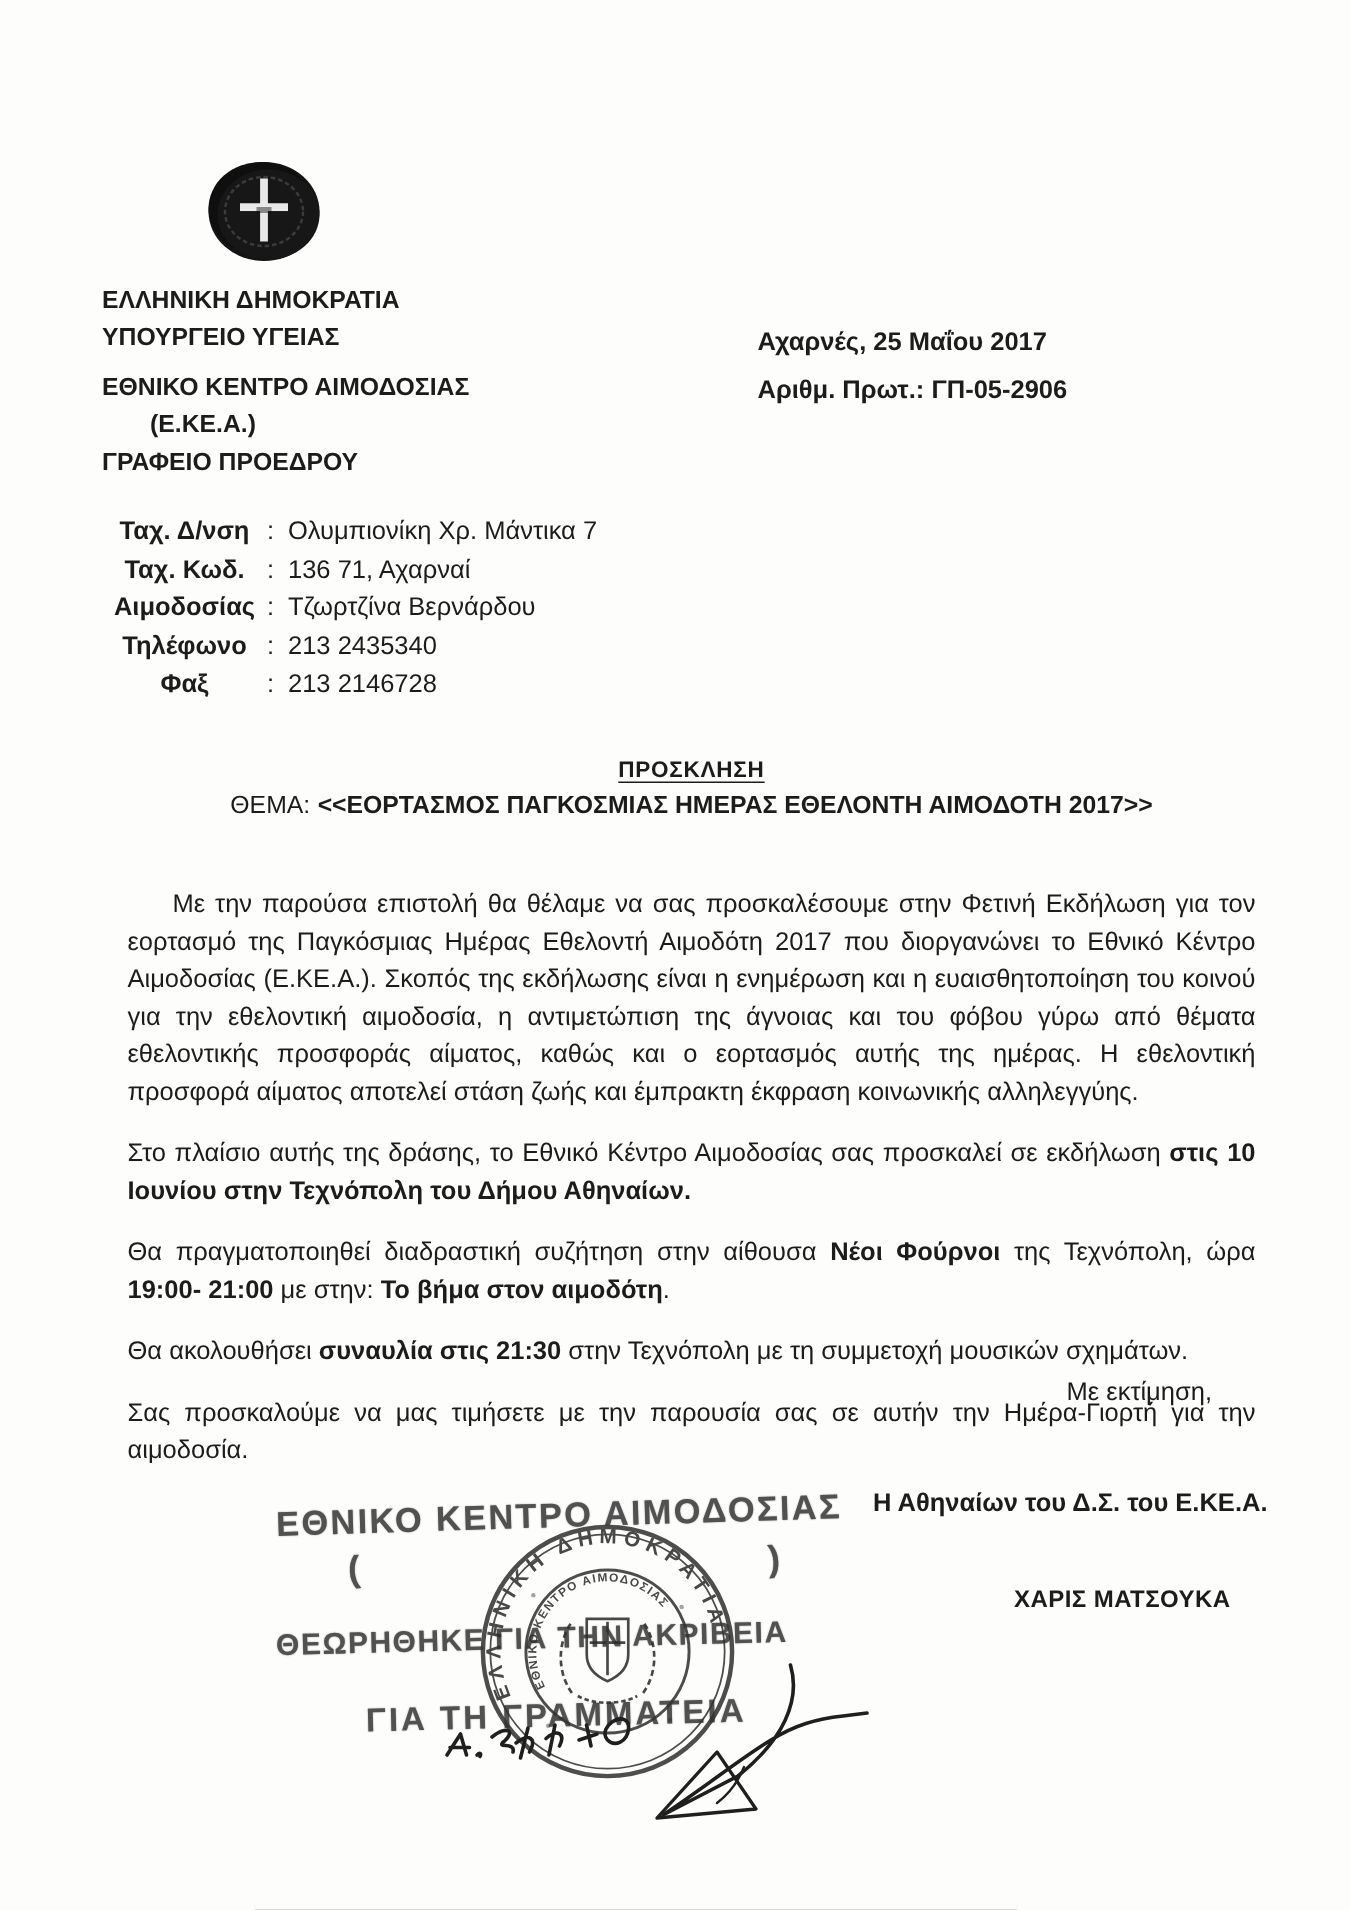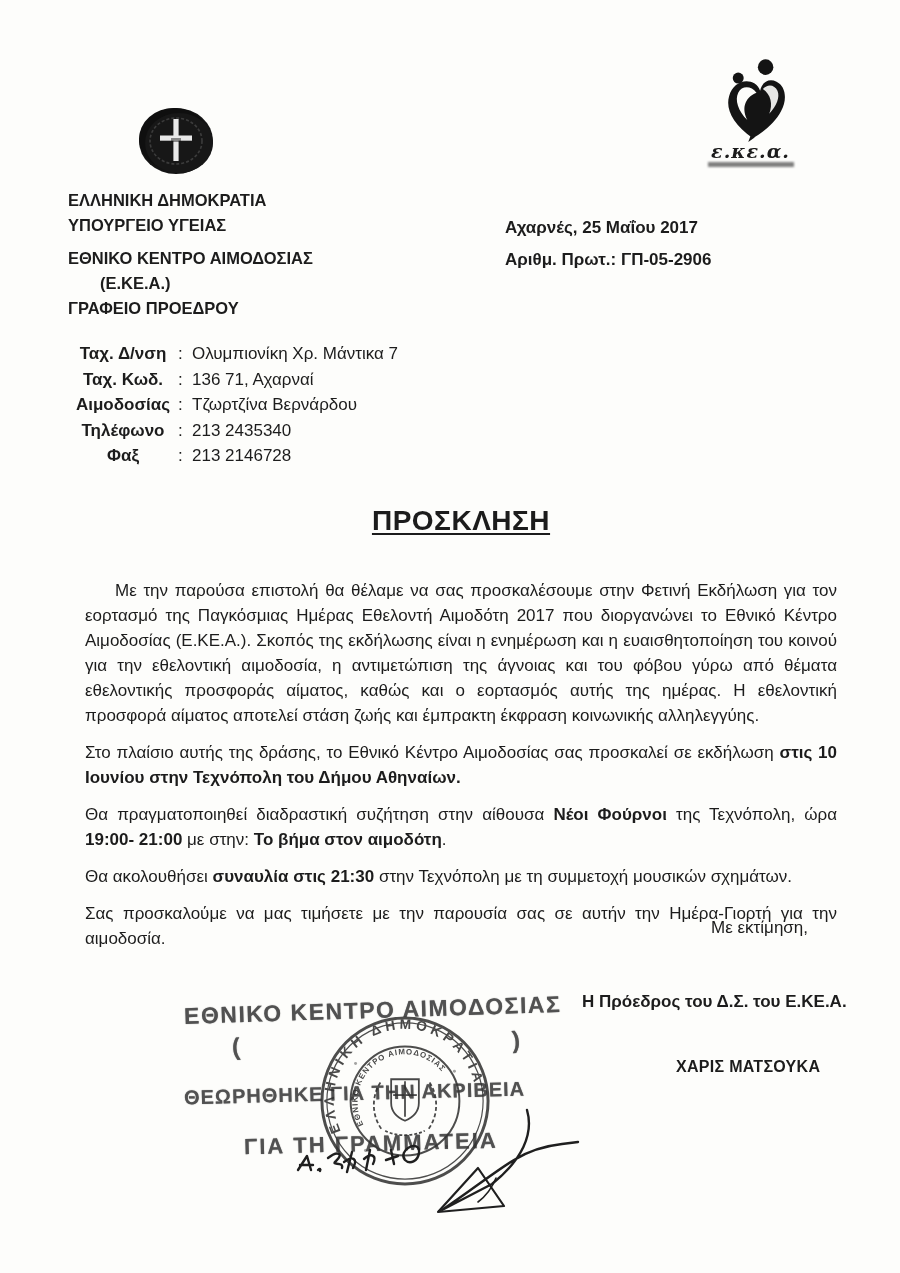--- a/index.html
+++ b/index.html
@@ -22,28 +22,28 @@
   .ref-block { position:absolute; left:505px; top:212px; font-weight:bold; font-size:17px; line-height:32px; }
 
   
   .contact-block { position:absolute; left:68px; top:341px; font-size:17px; line-height:25.5px; }
   .contact-row { display:flex; }
   .contact-label { width:110px; font-weight:bold;text-align:center; }
   .contact-colon { width:14px; }
 
   
   .title-block { position:absolute; left:85px; top:505px; width:752px; text-align:center; }
-  .doc-heading { font-size:28px; font-weight:bold; text-decoration:underline; text-underline-offset:3px; letter-spacing:.5px; }
+  .doc-heading { font-size:15px; font-weight:bold; text-decoration:underline; text-underline-offset:3px; letter-spacing:.5px; }
   .doc-subject { margin-top:6px; font-size:16.5px; }
   .doc-subject .prefix { font-weight:normal; margin-right:5px; }
   .doc-subject .subject { font-weight:bold; }
 
   
   .body-block { position:absolute; left:85px; top:574px; width:752px; font-size:17px; line-height:25px; text-align:justify; }
-  .body-block p { margin:4px 0 12px 0; }
+  .body-block p { margin:16px 0 12px 0; }
   .body-block p.indent { text-indent:30px; }
   .body-block b { font-weight:bold; }
 
   
   .regards { position:absolute; left:560px; top:918px; width:248px; text-align:right; font-size:17px; }
   .signer-title { position:absolute; left:582px; top:992px; font-size:17px; font-weight:bold; }
   .signer-name { position:absolute; left:676px; top:1058px; font-size:16px; font-weight:bold; letter-spacing:.3px; }
 
   
   .stamp-layer { position:absolute; left:0; top:0; color:#3a3a3a; }
@@ -64,32 +64,20 @@
   <svg class="emblem" viewBox="0 0 80 76">
     <ellipse cx="40" cy="38" rx="37" ry="33" fill="#141414"></ellipse>
     <ellipse cx="38" cy="36" rx="35" ry="31" fill="#0f0f0f"></ellipse>
     <ellipse cx="43" cy="40" rx="34" ry="30" fill="#171717"></ellipse>
     <ellipse cx="40" cy="38" rx="26" ry="23" fill="none" stroke="#3c3c3c" stroke-width="1.6" stroke-dasharray="3 2"></ellipse>
     <rect x="37.4" y="16" width="5.2" height="42" fill="#e9e9e9"></rect>
     <rect x="24" y="32.5" width="32" height="5.2" fill="#e9e9e9"></rect>
     <rect x="35" y="35" width="10" height="4" fill="#0f0f0f" opacity=".45"></rect>
   </svg>
 
-  <div class="ekea-logo">
-    <svg viewBox="0 0 100 92">
-      <circle cx="66" cy="10" r="8.5" fill="#141414"></circle>
-      <circle cx="36" cy="22" r="6" fill="#141414"></circle>
-      <path d="M52,88 C30,72 22,56 26,42 C30,27 44,22 54,28 C57,30 59,33 60,36 C62,26 70,22 78,26 C88,31 90,45 83,58 C76,71 64,81 52,88 Z" fill="#141414"></path>
-      <path d="M56,38 C50,30 40,30 36,38 C32,46 36,58 46,68 C40,56 42,44 56,38 Z" fill="#fdfdfb"></path>
-      <path d="M63,34 C68,28 76,29 79,36 C82,43 78,53 70,61 C74,51 72,40 63,34 Z" fill="#fdfdfb" opacity=".9"></path>
-      <path d="M50,84 L47,92 L54,87 Z" fill="#141414"></path>
-    </svg>
-    <div class="ekea-text">ε.κε.α.</div>
-    <div class="ekea-tagline"></div>
-  </div>
 
   <div class="ministry-block">
     <div>ΕΛΛΗΝΙΚΗ ΔΗΜΟΚΡΑΤΙΑ</div>
     <div>ΥΠΟΥΡΓΕΙΟ ΥΓΕΙΑΣ</div>
     <div class="gap"></div>
     <div>ΕΘΝΙΚΟ ΚΕΝΤΡΟ ΑΙΜΟΔΟΣΙΑΣ</div>
     <div class="indent">(Ε.ΚΕ.Α.)</div>
     <div>ΓΡΑΦΕΙΟ ΠΡΟΕΔΡΟΥ</div>
   </div>
 
@@ -121,32 +109,35 @@
     </div>
     <div class="contact-row">
       <span class="contact-label">Φαξ</span>
       <span class="contact-colon">:</span>
       <span class="contact-value">213 2146728</span>
     </div>
   </div>
 
   <div class="title-block">
     <div class="doc-heading">ΠΡΟΣΚΛΗΣΗ</div>
+    <div class="doc-subject">
+      <span class="prefix">ΘΕΜΑ:</span><span class="subject">&lt;&lt;ΕΟΡΤΑΣΜΟΣ ΠΑΓΚΟΣΜΙΑΣ ΗΜΕΡΑΣ ΕΘΕΛΟΝΤΗ ΑΙΜΟΔΟΤΗ 2017&gt;&gt;</span>
+    </div>
   </div>
 
   <div class="body-block" id="body-paragraphs">
       <p class="indent"><span>Με την παρούσα επιστολή θα θέλαμε να σας προσκαλέσουμε στην Φετινή Εκδήλωση για τον εορτασμό της Παγκόσμιας Ημέρας Εθελοντή Αιμοδότη 2017 που διοργανώνει το Εθνικό Κέντρο Αιμοδοσίας (Ε.ΚΕ.Α.). Σκοπός της εκδήλωσης είναι η ενημέρωση και η ευαισθητοποίηση του κοινού για την εθελοντική αιμοδοσία, η αντιμετώπιση της άγνοιας και του φόβου γύρω από θέματα εθελοντικής προσφοράς αίματος, καθώς και ο εορτασμός αυτής της ημέρας. Η εθελοντική προσφορά αίματος αποτελεί στάση ζωής και έμπρακτη έκφραση κοινωνικής αλληλεγγύης.</span></p>
       <p><span>Στο πλαίσιο αυτής της δράσης, το Εθνικό Κέντρο Αιμοδοσίας σας προσκαλεί σε εκδήλωση </span><b>στις 10 Ιουνίου στην Τεχνόπολη του Δήμου Αθηναίων.</b></p>
       <p><span>Θα πραγματοποιηθεί διαδραστική συζήτηση στην αίθουσα </span><b>Νέοι Φούρνοι</b><span> της Τεχνόπολη, ώρα </span><b>19:00- 21:00</b><span> με στην: </span><b>Το βήμα στον αιμοδότη</b><span>.</span></p>
       <p><span>Θα ακολουθήσει </span><b>συναυλία στις 21:30</b><span> στην Τεχνόπολη με τη συμμετοχή μουσικών σχημάτων.</span></p>
       <p><span>Σας προσκαλούμε να μας τιμήσετε με την παρουσία σας σε αυτήν την Ημέρα-Γιορτή για την αιμοδοσία.</span></p>
     </div>
 
   <div class="regards">Με εκτίμηση,</div>
-  <div class="signer-title">Η Πρόεδρος του Δ.Σ. του Ε.ΚΕ.Α.</div>
+  <div class="signer-title">Η Αθηναίων του Δ.Σ. του Ε.ΚΕ.Α.</div>
   <div class="signer-name">ΧΑΡΙΣ ΜΑΤΣΟΥΚΑ</div>
 
   <div class="stamp-layer">
     <div class="stamp-text stamp-line1">ΕΘΝΙΚΟ ΚΕΝΤΡΟ ΑΙΜΟΔΟΣΙΑΣ</div>
     <div class="stamp-text stamp-paren-open">(</div>
     <div class="stamp-text stamp-paren-close">)</div>
     <div class="stamp-text stamp-line2">ΘΕΩΡΗΘΗΚΕ ΓΙΑ ΤΗΝ ΑΚΡΙΒΕΙΑ</div>
     <div class="stamp-text stamp-line3">ΓΙΑ ΤΗ ΓΡΑΜΜΑΤΕΙΑ</div>
 
     <svg class="seal" viewBox="0 0 180 180">

